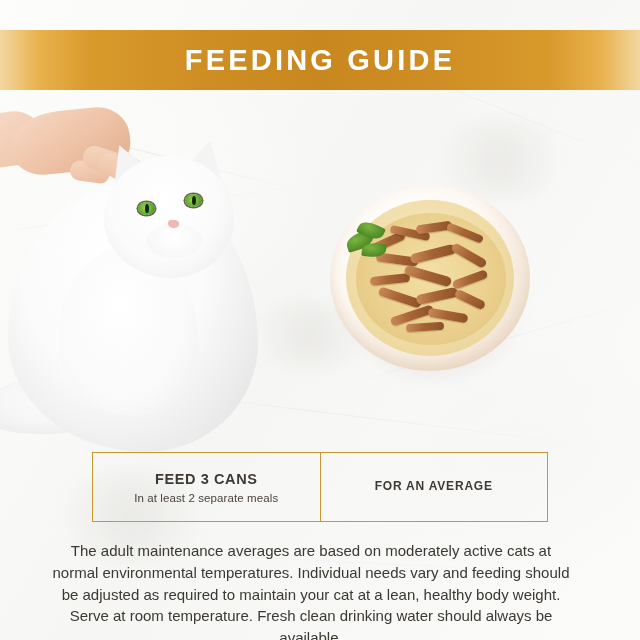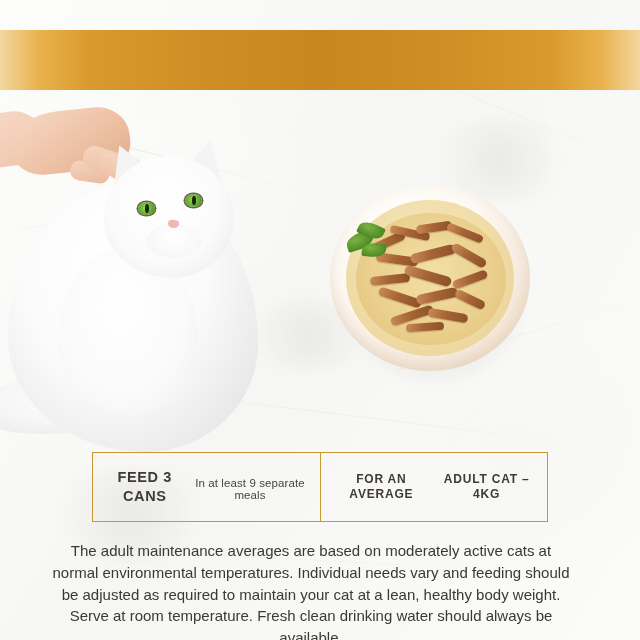--- a/index.html
+++ b/index.html
@@ -184,21 +184,21 @@
   .leaf.l3 { left: 16px; top: 20px; width: 24px; height: 14px; transform: rotate(6deg); }
 
   
   .callouts {
     position: absolute; left: 92px; top: 452px; width: 456px; height: 70px;
     display: flex;
   }
   .callout {
     flex: 1;
     border: 1.4px solid #c9962f;
-    display: flex; flex-direction: row;
+    display: flex; flex-direction: column;
     align-items: center; justify-content: center;
     text-align: center;
     color: #3f3a33;
     padding: 6px 8px;
   }
   .callout + .callout { border-left: none; }
   .callout .line {
     font-size: 14.5px; font-weight: 700; letter-spacing: .6px; line-height: 1.28;
     text-transform: uppercase;
   }
@@ -225,20 +225,21 @@
     <div class="vein v3"></div>
     <div class="vein v4"></div>
     <div class="vein v5"></div>
     <div class="vein v6"></div>
     <div class="blotch" style="left:40px;  top:470px; width:180px; height:90px;"></div>
     <div class="blotch" style="left:420px; top:120px; width:160px; height:80px;"></div>
     <div class="blotch" style="left:240px; top:300px; width:140px; height:70px;"></div>
   </div>
 
   <div class="header-band"></div>
+  <div class="header-title">FEEDING GUIDE</div>
 
   <div class="cat-photo">
     <div class="hand">
       <div class="wrist"></div>
       <div class="palm"></div>
       <div class="finger f4"></div>
       <div class="finger f1"></div>
       <div class="finger f2"></div>
       <div class="finger f3"></div>
     </div>
@@ -282,23 +283,22 @@
     <div class="basil">
       <div class="leaf l1"></div>
       <div class="leaf l2"></div>
       <div class="leaf l3"></div>
     </div>
   </div>
 
   <div class="callouts">
     <div class="callout left">
       <div class="line">FEED 3 CANS</div>
-      <div class="sub">In at least 9 separate meals</div>
+      <div class="sub">In at least 2 separate meals</div>
     </div>
     <div class="callout right">
       <div class="line">FOR AN AVERAGE</div>
-      <div class="line">ADULT CAT – 4KG</div>
     </div>
   </div>
 
   <div class="footer-note">The adult maintenance averages are based on moderately active cats at normal environmental temperatures. Individual needs vary and feeding should be adjusted as required to maintain your cat at a lean, healthy body weight. Serve at room temperature. Fresh clean drinking water should always be available.</div>
 
 </div>
 
 </body></html>

